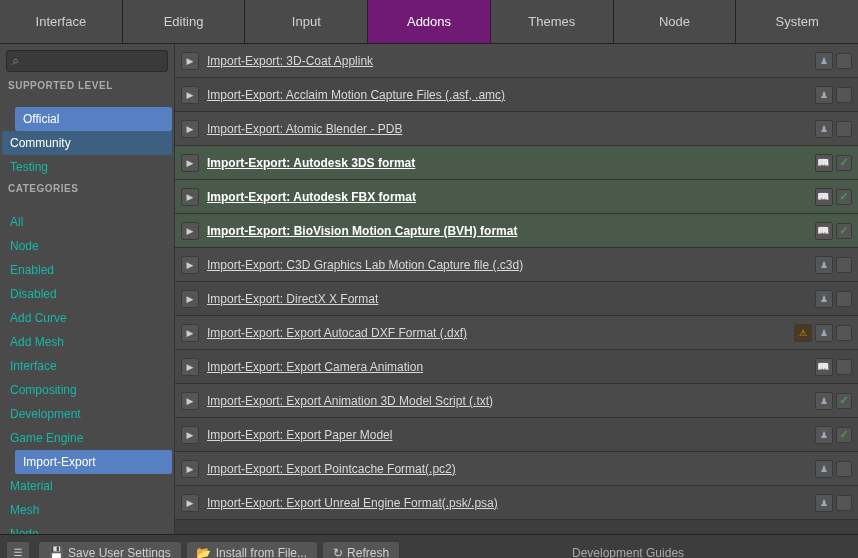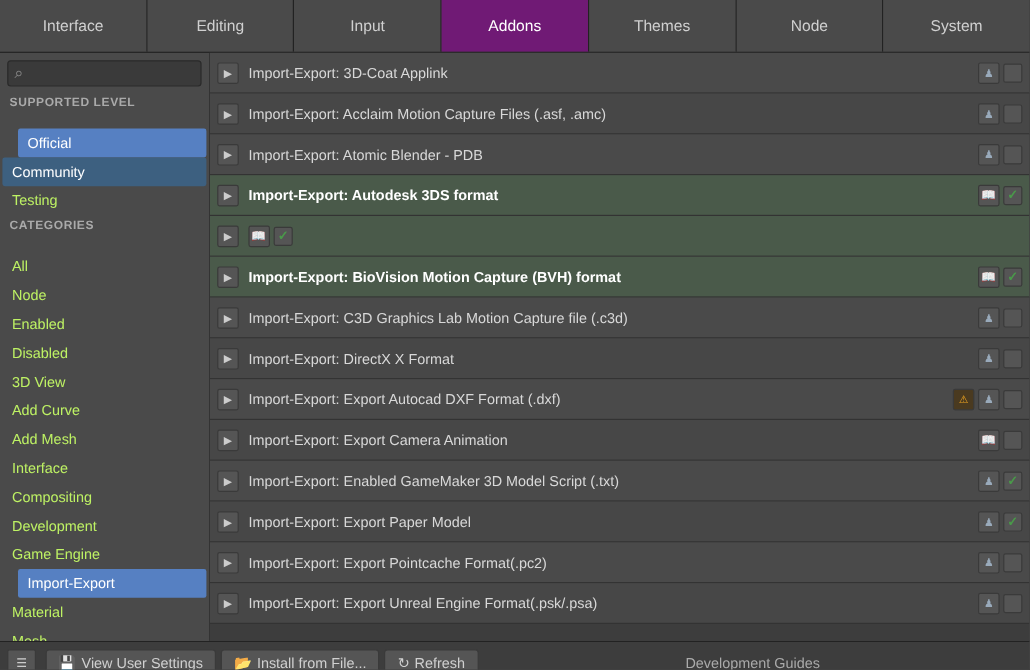--- a/index.html
+++ b/index.html
@@ -81,21 +81,21 @@
       color: #aaa;
       font-size: 10px;
       font-weight: bold;
       text-transform: uppercase;
       letter-spacing: 0.5px;
     }
 
     .sidebar-item {
       padding: 5px 8px;
       cursor: pointer;
-      color: #bef264;
+      color: #14b8a6;
       border-radius: 2px;
       margin: 0 2px;
     }
     .sidebar-item.active-blue {
       background: #5680c2;
       color: #fff;
       margin-left: 15px;
     }
     .sidebar-item.active-dark {
       background: #3d6080;
@@ -139,20 +139,21 @@
       flex-shrink: 0;
     }
 
     .addon-name {
       flex: 1;
       font-size: 12px;
       color: #d8d8d8;
       white-space: nowrap;
       overflow: hidden;
       text-overflow: ellipsis;
+      text-decoration: underline;
     }
     .addon-row.enabled .addon-name { font-weight: bold; color: #ffffff; }
 
     .addon-icons {
       display: flex;
       align-items: center;
       gap: 3px;
       flex-shrink: 0;
     }
     .icon-btn {
@@ -263,21 +264,20 @@
 
     <div class="sidebar-item active-blue">Official</div>
       <div class="sidebar-item active-dark">Community</div>
       <div class="sidebar-item ">Testing</div>
       <div class="section-label">Categories</div>
 
   <div class="sidebar-item">All</div>
       <div class="sidebar-item">Node</div>
       <div class="sidebar-item">Enabled</div>
       <div class="sidebar-item">Disabled</div>
-      <div class="sidebar-item">3D View</div>
       <div class="sidebar-item">Add Curve</div>
       <div class="sidebar-item">Add Mesh</div>
       <div class="sidebar-item">Interface</div>
       <div class="sidebar-item">Compositing</div>
       <div class="sidebar-item">Development</div>
       <div class="sidebar-item">Game Engine</div>
       <div class="sidebar-item active-blue">Import-Export</div>
       <div class="sidebar-item">Material</div>
       <div class="sidebar-item">Mesh</div>
       <div class="sidebar-item">Node</div>
@@ -312,20 +312,21 @@
       <div class="addon-row enabled">
         <div class="expand-btn">▶</div>
         <div class="addon-name">Import-Export: Autodesk 3DS format</div>
         <div class="addon-icons">
           <div class="icon-btn person" style="font-size: 10px;">📖</div>
           <div class="checkbox-item checked"></div>
         </div>
       </div>
       <div class="addon-row enabled">
         <div class="expand-btn">▶</div>
+        <div class="addon-name">Import-Export: Autodesk FBX format</div>
         <div class="addon-icons">
           <div class="icon-btn person" style="font-size: 10px;">📖</div>
           <div class="checkbox-item checked"></div>
         </div>
       </div>
       <div class="addon-row enabled">
         <div class="expand-btn">▶</div>
         <div class="addon-name">Import-Export: BioVision Motion Capture (BVH) format</div>
         <div class="addon-icons">
           <div class="icon-btn person" style="font-size: 10px;">📖</div>
@@ -360,21 +361,21 @@
       <div class="addon-row">
         <div class="expand-btn">▶</div>
         <div class="addon-name">Import-Export: Export Camera Animation</div>
         <div class="addon-icons">
           <div class="icon-btn person" style="font-size: 10px;">📖</div>
           <div class="checkbox-item"></div>
         </div>
       </div>
       <div class="addon-row">
         <div class="expand-btn">▶</div>
-        <div class="addon-name">Import-Export: Enabled GameMaker 3D Model Script (.txt)</div>
+        <div class="addon-name">Import-Export: Export Animation 3D Model Script (.txt)</div>
         <div class="addon-icons">
           <div class="icon-btn person">♟</div>
           <div class="checkbox-item checked"></div>
         </div>
       </div>
       <div class="addon-row">
         <div class="expand-btn">▶</div>
         <div class="addon-name">Import-Export: Export Paper Model</div>
         <div class="addon-icons">
           <div class="icon-btn person">♟</div>
@@ -398,21 +399,21 @@
         </div>
       </div>
     </div>
 
 </div>
 
 <div class="bottom-bar">
   <div class="corner-btn">☰</div>
   <div class="bottom-btn">
     <span>💾</span>
-    <span>View User Settings</span>
+    <span>Save User Settings</span>
   </div>
   <div class="bottom-btn">
     <span>📂</span>
     <span>Install from File...</span>
   </div>
   <div class="bottom-btn">
     <span>↻</span>
     <span>Refresh</span>
   </div>
   <div class="bottom-label">Development Guides</div>

